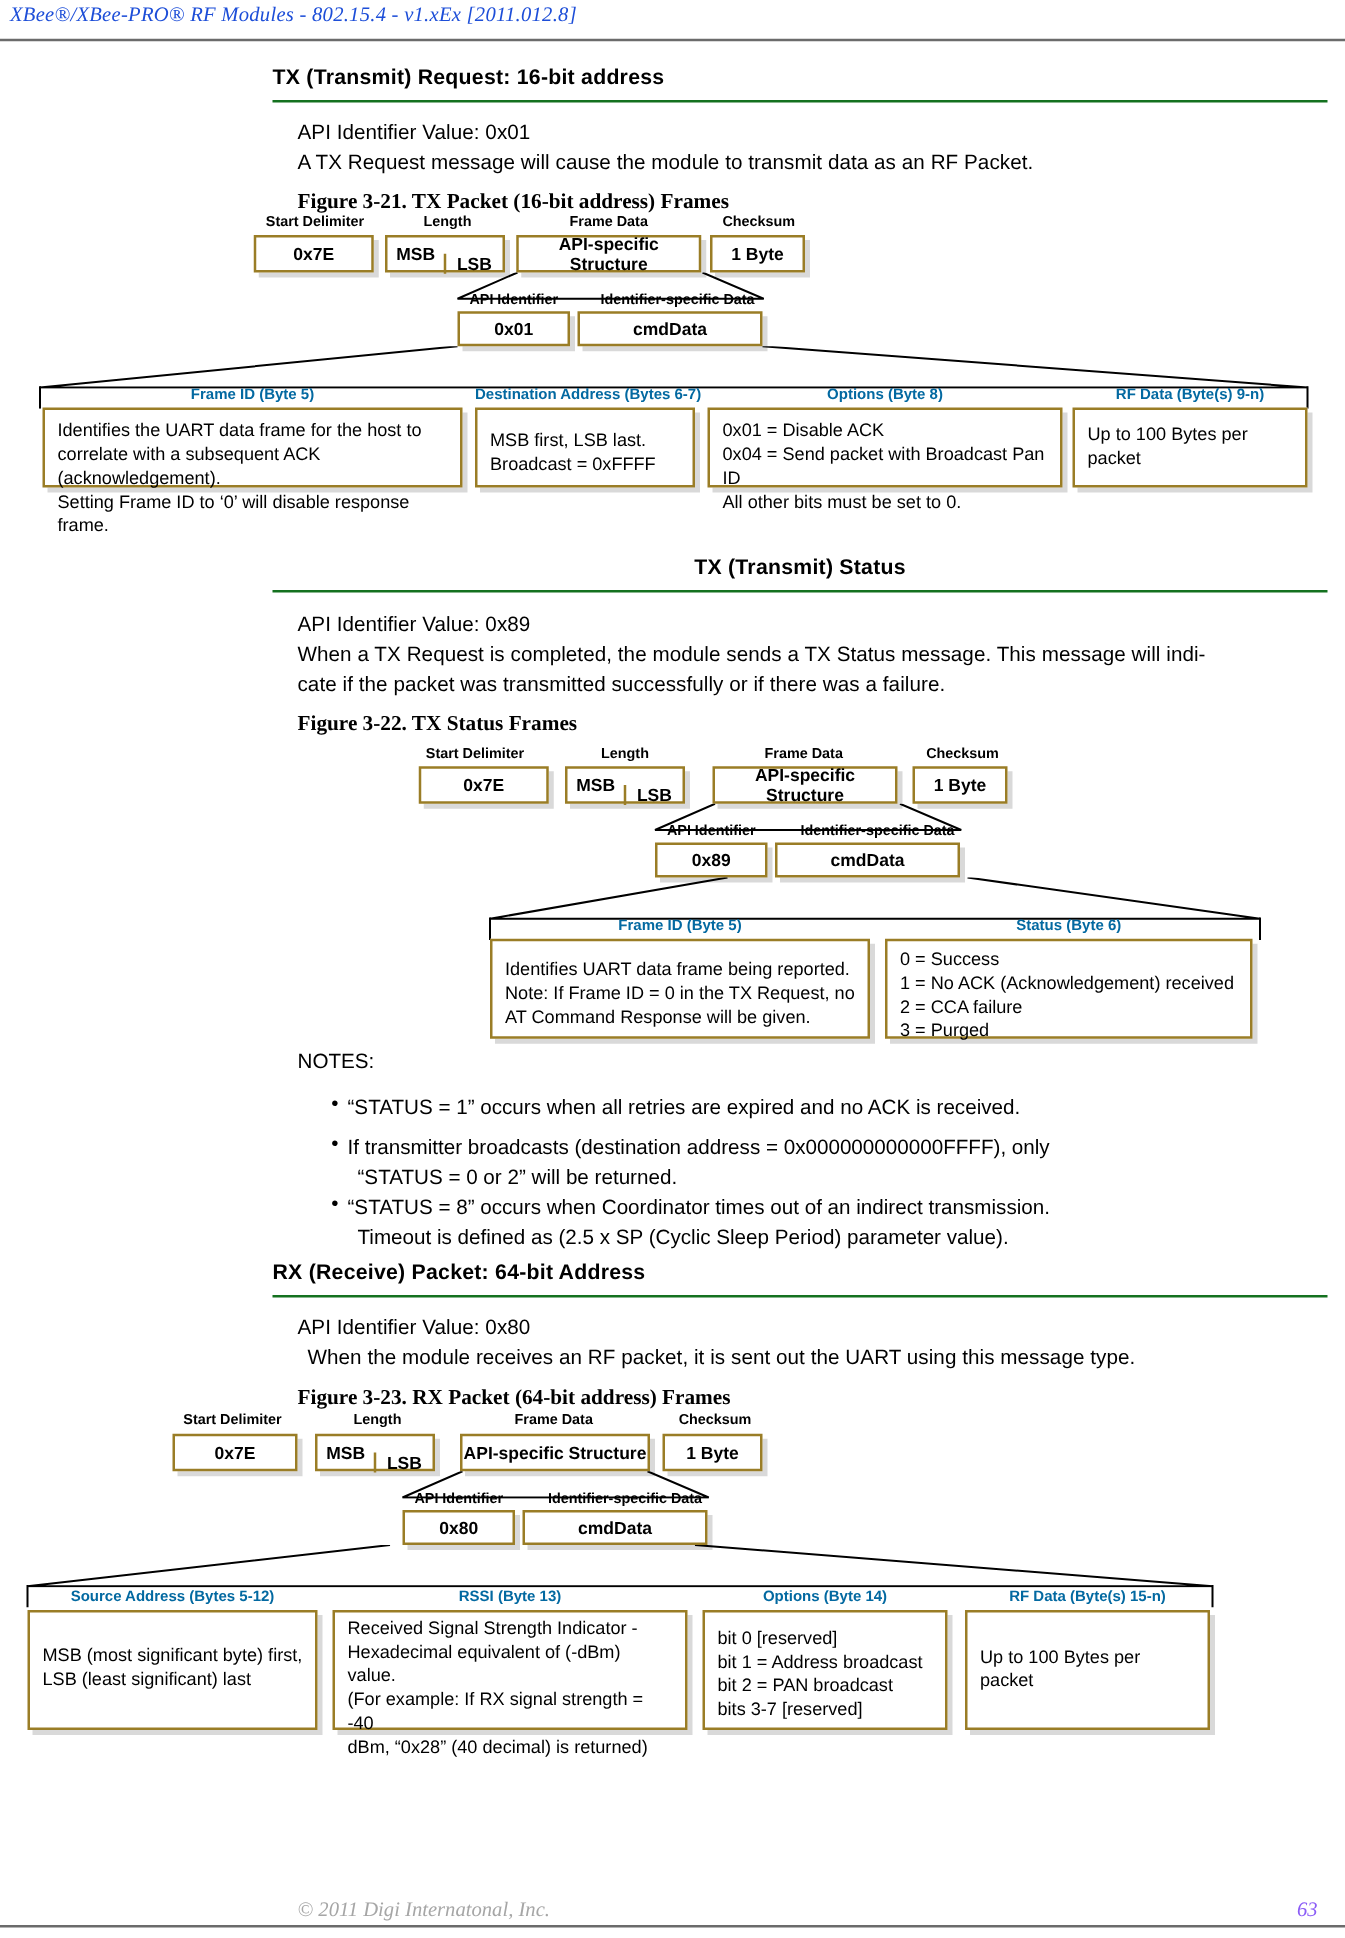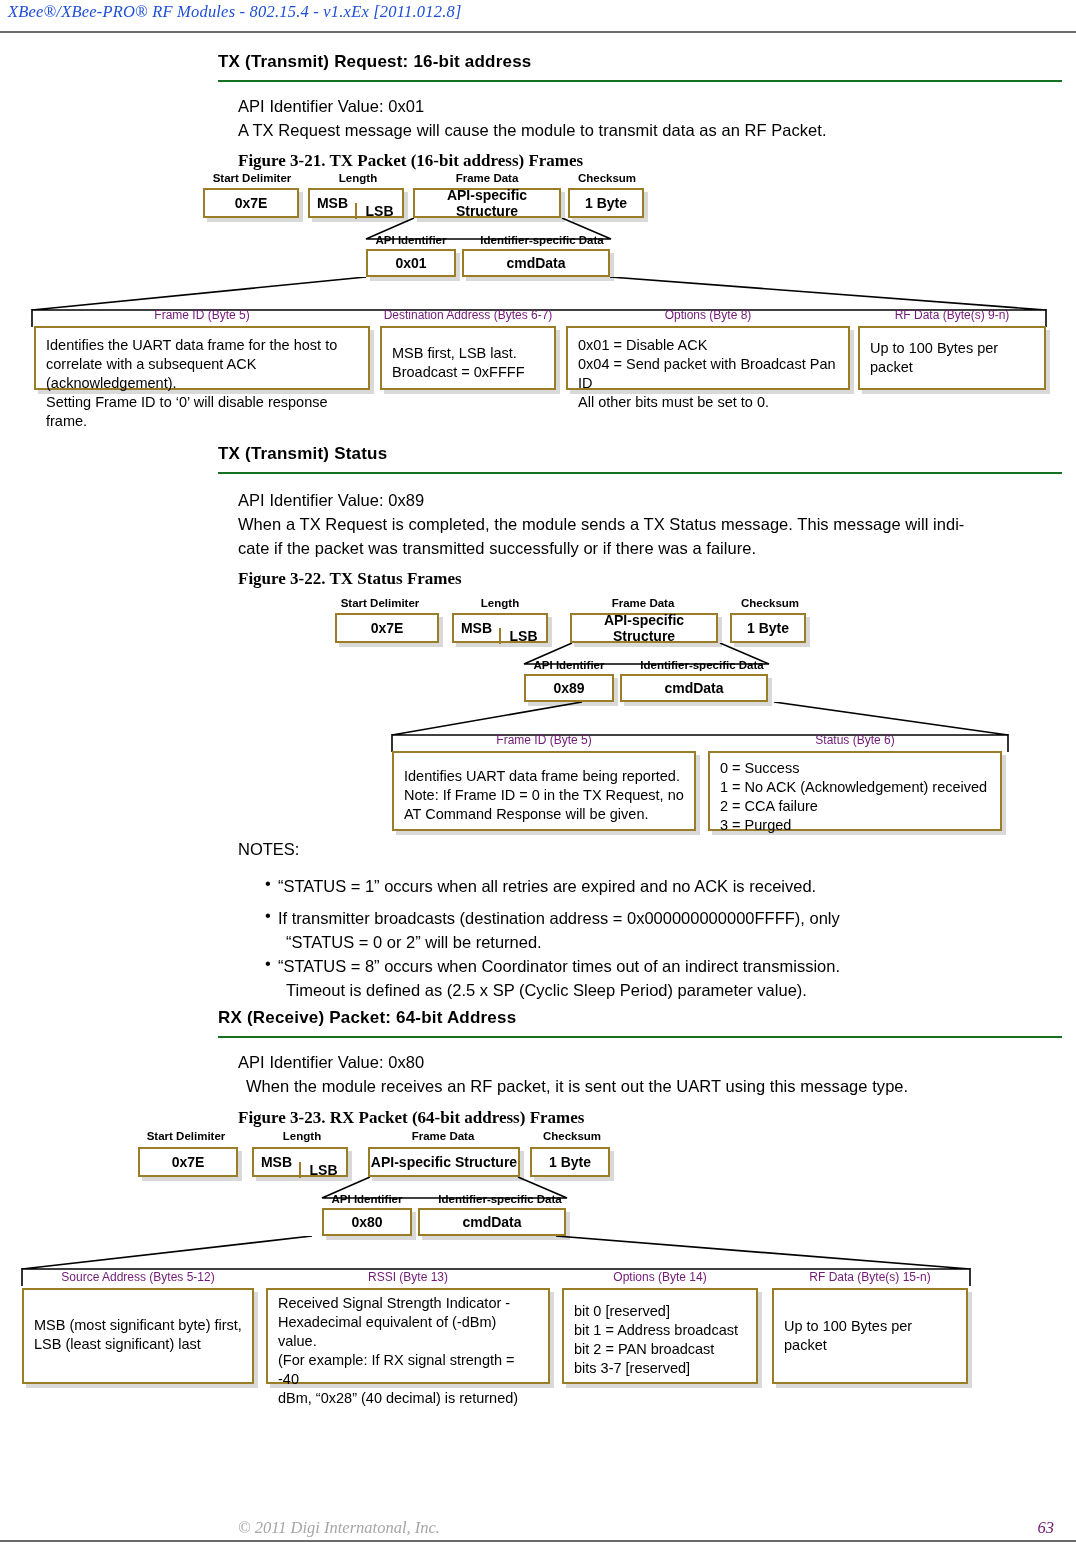--- a/index.html
+++ b/index.html
@@ -55,21 +55,21 @@
     font-size: 16.5px;
     color: #a6a6a6;
     white-space: nowrap;
   }
   .page-number {
     position: absolute;
     right: 22px; top: 1518px;
     font-family: "Liberation Serif", serif;
     font-style: italic;
     font-size: 16.5px;
-    color: #701a75;
+    color: #8b5cf6;
   }
 
   
   .section {
     position: absolute;
   }
   .section-title {
     font-size: 17px;
     font-weight: bold;
     letter-spacing: 0.2px;
@@ -171,22 +171,22 @@
     color: #000;
     text-align: left;
   }
   .dbox.center {
     display: flex;
     align-items: center;
   }
   .dhead {
     position: absolute;
     font-size: 12px;
-    font-weight: normal;
-    color: #701a75;
+    font-weight: bold;
+    color: #0369a1;
     text-align: center;
     white-space: nowrap;
   }
   .connector {
     position: absolute;
     pointer-events: none;
   }
   .hdr-band {
     position: absolute;
     pointer-events: none;
@@ -260,21 +260,21 @@
   <div class="dbox" style="left:566px; top:326px; width:284px; height:64px;">
     <div>0x01 = Disable ACK</div>
     <div>0x04 = Send packet with Broadcast Pan ID</div>
     <div>All other bits must be set to 0.</div>
   </div>
   <div class="dbox center" style="left:858px; top:326px; width:188px; height:64px;">
     <div>Up to 100 Bytes per packet</div>
   </div>
 </div>
 
-<div class="section" style="left:218px; top:444px; width:844px;">
+<div class="section" style="left:218px; top:444px; width:844px;text-align:center;">
   <div class="section-title">TX (Transmit) Status</div>
 </div>
 <div class="section-rule" style="left:218px; top:472px; width:844px;"></div>
 
 <div class="body-text" style="left:238px; top:488px; width:800px;">API Identifier Value: 0x89</div>
 <div class="body-text" style="left:238px; top:512px; width:830px;">When a TX Request is completed, the module sends a TX Status message. This message will indi-</div>
 <div class="body-text" style="left:238px; top:536px; width:830px;">cate if the packet was transmitted successfully or if there was a failure.</div>
 
 <div class="fig-caption" style="left:238px; top:569px;">Figure 3-22.  TX Status Frames</div>
 

